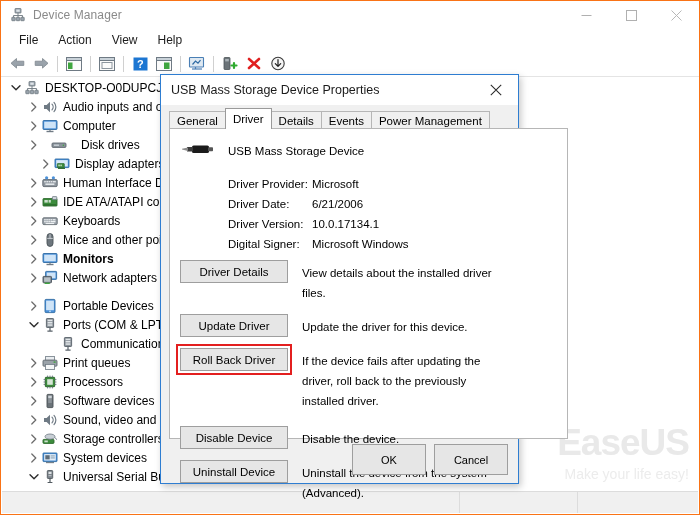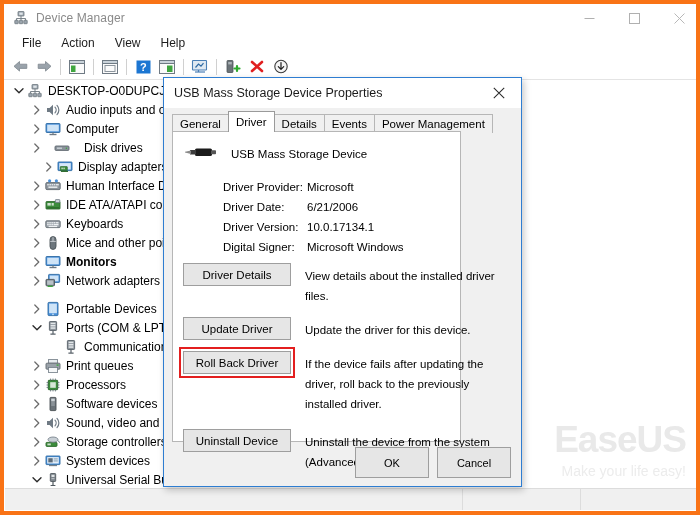--- a/index.html
+++ b/index.html
@@ -7,21 +7,21 @@
     margin: 0; padding: 0;
     width: 700px; height: 515px;
     overflow: hidden;
     font-family: "Liberation Sans", sans-serif;
     background: #ffffff;
   }
   #app {
     position: relative;
     width: 700px; height: 515px;
     background: #ffffff;
-    border: 4px solid #f97316;
+    border: 1px solid #f97316;
     overflow: hidden;
   }
 
   
   .titlebar {
     position: absolute; left: 0; top: 0; width: 698px; height: 28px;
     background: #ffffff;
     display: flex; align-items: center;
   }
   .title-icon {
@@ -189,37 +189,37 @@
     background: #ffffff;
     height: 21px;
     top: 0;
     z-index: 3;
     border-color: #9a9a9a;
     font-weight: normal;
   }
 
   .tabpage {
     position: absolute; left: 8px; top: 23px;
-    width: 289px; height: 311px;
+    width: 399px; height: 311px;
     background: #ffffff;
     border: 1px solid #b6b6b6;
   }
 
   
   .dev-head {
     position: absolute; left: 11px; top: 10px;
     display: flex; align-items: center;
   }
   .dev-name {
     font-size: 11.5px; color: #000; margin-left: 13px;
   }
 
   
   .info {
-    position: absolute; left: 50px; top: 45px;
+    position: absolute; left: 58px; top: 45px;
     font-size: 11.5px; color: #000;
   }
   .info-row { display: flex; height: 20px; align-items: center; }
   .info-key { width: 84px; }
   .info-val { }
 
   
   .actions { position: absolute; left: 10px; top: 131px; width: 325px; }
   .act-row {
     display: flex; align-items: flex-start;
@@ -775,20 +775,24 @@
             <div class="btn">Update Driver</div>
             <div class="act-desc">Update the driver for this device.</div>
           </div>
 
           <div class="act-row hl">
             <div class="hl-box" style="border-color: rgb(227, 31, 31);"></div>
             <div class="btn">Roll Back Driver</div>
             <div class="act-desc" style="max-width:196px">If the device fails after updating the driver, roll back to the previously installed driver.</div>
           </div>
 
+          <div class="act-row">
+            <div class="btn">Disable Device</div>
+            <div class="act-desc">Disable the device.</div>
+          </div>
 
           <div class="act-row">
             <div class="btn">Uninstall Device</div>
             <div class="act-desc">Uninstall the device from the system (Advanced).</div>
           </div>
 
         </div>
       </div>
 
       <div class="dlg-footer">

